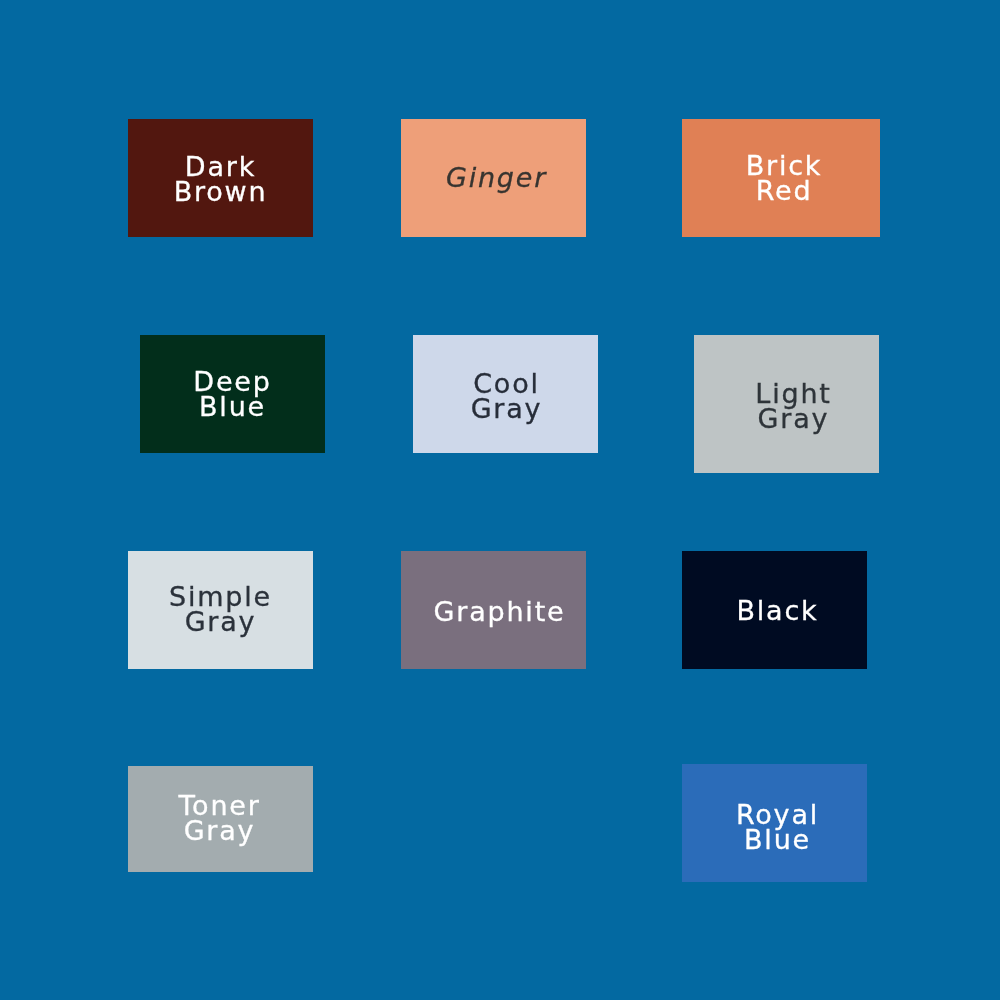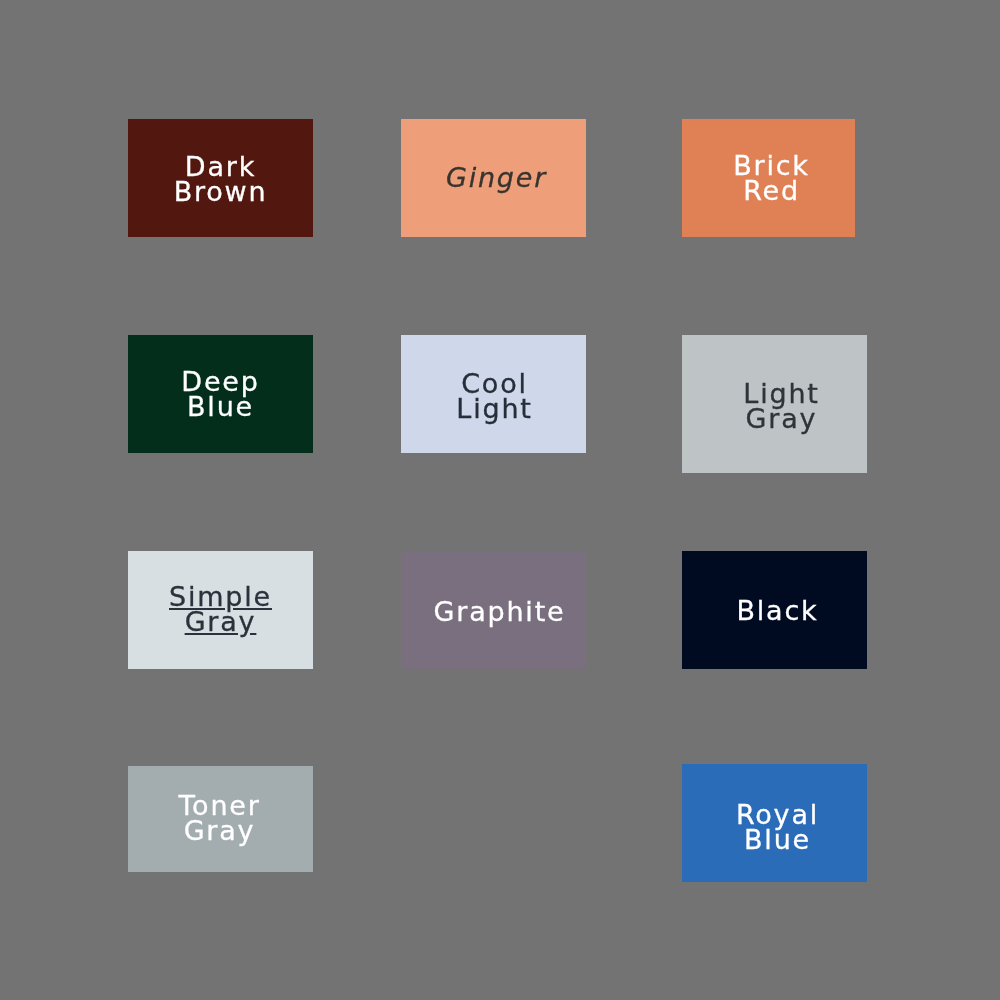--- a/index.html
+++ b/index.html
@@ -11,39 +11,39 @@
     background: #ffffff;
     overflow: hidden;
   }
   body {
     font-family: "DejaVu Sans", sans-serif;
   }
   #palette {
     position: relative;
     width: 1000px;
     height: 1000px;
-    background: #737373;
+    background: #0369a1;
   }
   .swatch {
     position: absolute;
     width: 185px;
     height: 118px;
     display: flex;
     align-items: center;
     justify-content: center;
     box-sizing: border-box;
     overflow: hidden;
   }
   
   .c1 { left: 128px; }
   .c2 { left: 401px; }
   .c3 { left: 682px; }
   
   .r1 { top: 119px; }
-  .r2 { top: 335px; }
+  .r2 { top: 335px; margin-left: 12px; }
   .r3 { top: 551px; }
   .r4 { top: 766px; }
 
   .swatch-label {
     position: relative;
     font-size: 27px;
     line-height: 25px;
     letter-spacing: 1.8px;
     text-align: center;
     white-space: pre-line;
@@ -73,42 +73,42 @@
 
   <div class="swatch r1 c1 s1" style="background: rgb(82, 23, 15); left: 128px; top: 119px; width: 185px; height: 118px;">
     <div class="swatch-label" style="color: rgb(255, 255, 255);">Dark
 Brown</div>
   </div>
 
   <div class="swatch r1 c2 s2" style="background: rgb(238, 159, 121); left: 401px; top: 119px; width: 185px; height: 118px;">
     <div class="swatch-label" style="color: rgb(55, 52, 48);">Ginger</div>
   </div>
 
-  <div class="swatch r1 c3 s3" style="background: rgb(224, 128, 85); left: 682px; top: 119px; width: 173px; height: 118px;">
+  <div class="swatch r1 c3 s3" style="background: rgb(224, 128, 85); left: 682px; top: 119px; width: 198px; height: 118px;">
     <div class="swatch-label" style="color: rgb(255, 255, 255);">Brick
 Red</div>
   </div>
 
   <div class="swatch r2 c1 s4" style="background: rgb(2, 46, 27); left: 128px; top: 335px; width: 185px; height: 118px;">
     <div class="swatch-label" style="color: rgb(255, 255, 255);">Deep
 Blue</div>
   </div>
 
   <div class="swatch r2 c2 s5" style="background: rgb(206, 216, 234); left: 401px; top: 335px; width: 185px; height: 118px;">
     <div class="swatch-label" style="color: rgb(39, 45, 57);">Cool
-Light</div>
+Gray</div>
   </div>
 
   <div class="swatch r2 c3 s6" style="background: rgb(190, 196, 197); left: 682px; top: 335px; width: 185px; height: 138px;">
     <div class="swatch-label" style="color: rgb(46, 52, 57);">Light
 Gray</div>
   </div>
 
   <div class="swatch r3 c1 s7" style="background: rgb(215, 223, 227); left: 128px; top: 551px; width: 185px; height: 118px;">
-    <div class="swatch-label" style="color: rgb(43, 50, 59); text-decoration: underline;">Simple
+    <div class="swatch-label" style="color: rgb(43, 50, 59);">Simple
 Gray</div>
   </div>
 
   <div class="swatch r3 c2 s8" style="background: rgb(122, 111, 126); left: 401px; top: 551px; width: 185px; height: 118px;">
     <div class="swatch-label" style="color: rgb(255, 255, 255);">Graphite</div>
   </div>
 
   <div class="swatch r3 c3 s9" style="background: rgb(0, 11, 34); left: 682px; top: 551px; width: 185px; height: 118px;">
     <div class="swatch-label" style="color: rgb(255, 255, 255);">Black</div>
   </div>

